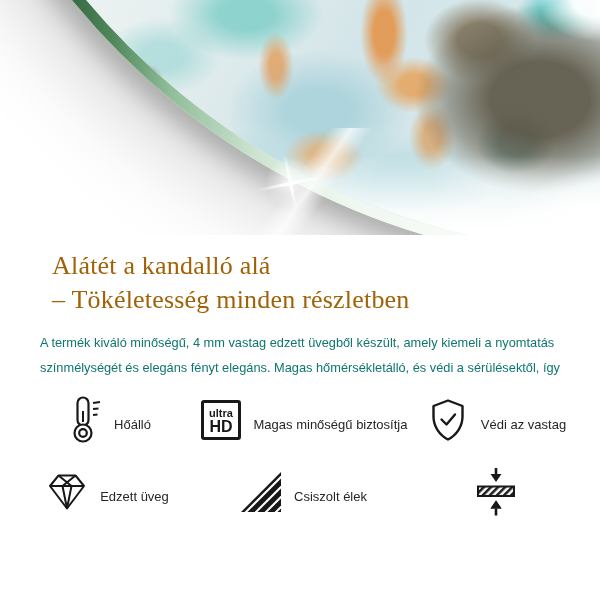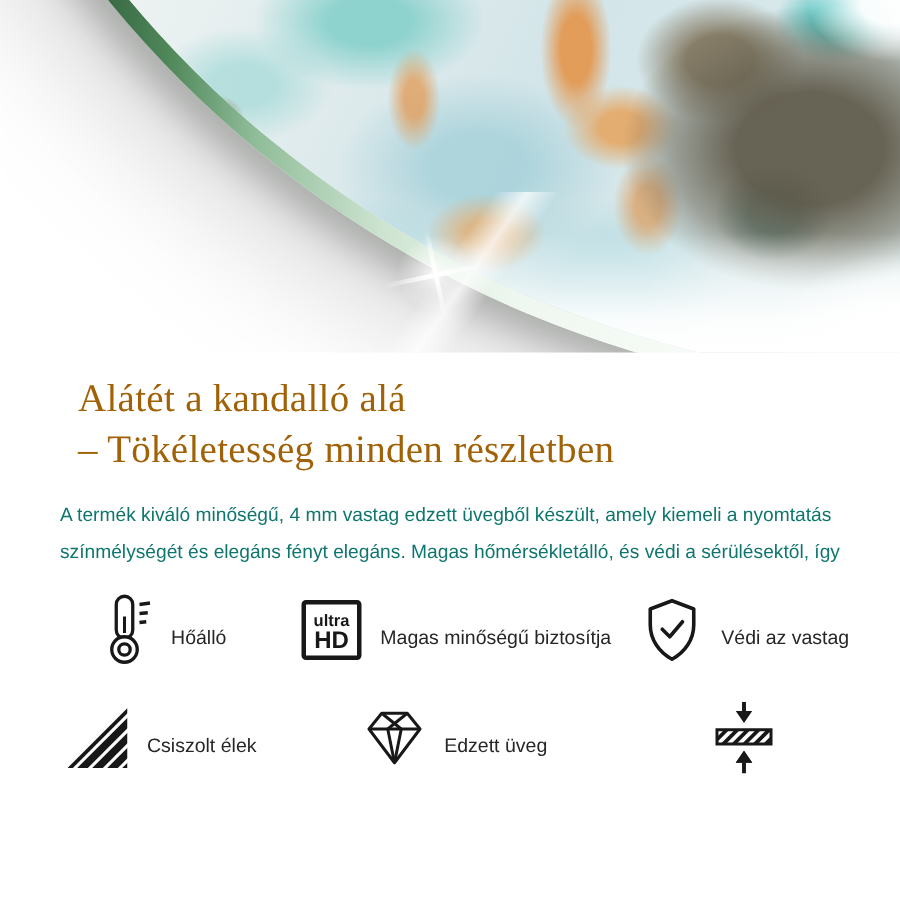--- a/index.html
+++ b/index.html
@@ -139,54 +139,54 @@
         <svg width="44" height="46" viewBox="0 0 44 46" fill="none" stroke="#181818" stroke-width="2.4" stroke-linejoin="round">
           <path d="M22 3.5 L36.5 9 V19.5 C36.5 29.5 30.5 38 22 42.5 C13.5 38 7.5 29.5 7.5 19.5 V9 Z"></path>
           <polyline points="15.5 22.5 20.5 27.5 29 17.5" stroke-linecap="round"></polyline>
         </svg>
       </div>
       <div class="label">Védi az vastag</div>
     </div>
 
     <div class="feature">
       <div class="icon-box">
+        <svg width="44" height="44" viewBox="0 0 44 44" fill="none" stroke="#181818" stroke-width="2" stroke-linejoin="round">
+          <path d="M5 16 L13.5 5.5 H30.5 L39 16 L22 38.5 Z"></path>
+          <line x1="5" y1="16" x2="39" y2="16"></line>
+          <line x1="13.5" y1="5.5" x2="26.5" y2="16"></line>
+          <line x1="30.5" y1="5.5" x2="17.5" y2="16"></line>
+          <line x1="17.5" y1="16" x2="22" y2="38.5"></line>
+          <line x1="26.5" y1="16" x2="22" y2="38.5"></line>
+        </svg>
+      </div>
+      <div class="label">Edzett üveg</div>
+    </div>
+
+    <div class="feature">
+      <div class="icon-box">
         <svg width="44" height="44" viewBox="0 0 44 44">
           <defs>
               <clipPath id="tri">
                 <path d="M2 42 L42 2 L42 42 Z"></path>
               </clipPath>
             </defs>
           <g clip-path="url(#tri)" stroke="#181818" stroke-width="5">
             <line x1="-2" y1="46" x2="46" y2="-2"></line>
             <line x1="8" y1="46" x2="46" y2="8"></line>
             <line x1="18" y1="46" x2="46" y2="18"></line>
             <line x1="28" y1="46" x2="46" y2="28"></line>
             <line x1="38" y1="46" x2="46" y2="38"></line>
           </g>
         </svg>
       </div>
       <div class="label">Csiszolt élek</div>
     </div>
 
     <div class="feature">
       <div class="icon-box">
-        <svg width="44" height="44" viewBox="0 0 44 44" fill="none" stroke="#181818" stroke-width="2" stroke-linejoin="round">
-          <path d="M5 16 L13.5 5.5 H30.5 L39 16 L22 38.5 Z"></path>
-          <line x1="5" y1="16" x2="39" y2="16"></line>
-          <line x1="13.5" y1="5.5" x2="26.5" y2="16"></line>
-          <line x1="30.5" y1="5.5" x2="17.5" y2="16"></line>
-          <line x1="17.5" y1="16" x2="22" y2="38.5"></line>
-          <line x1="26.5" y1="16" x2="22" y2="38.5"></line>
-        </svg>
-      </div>
-      <div class="label">Edzett üveg</div>
-    </div>
-
-    <div class="feature">
-      <div class="icon-box">
         <svg width="44" height="50" viewBox="0 0 44 50">
           <defs>
             <pattern id="hatch" width="5" height="5" patternUnits="userSpaceOnUse" patternTransform="rotate(45)">
               <rect width="2.5" height="5" fill="#181818"></rect>
             </pattern>
           </defs>
           <line x1="22" y1="1" x2="22" y2="7" stroke="#181818" stroke-width="2.6"></line>
           <path d="M16.5 7 H27.5 L22 15 Z" fill="#181818"></path>
           <rect x="4" y="19.5" width="36" height="9.5" fill="url(#hatch)" stroke="#181818" stroke-width="2"></rect>
           <path d="M16.5 42 H27.5 L22 34 Z" fill="#181818" transform="translate(0,-0.5) scale(1,1)"></path>

